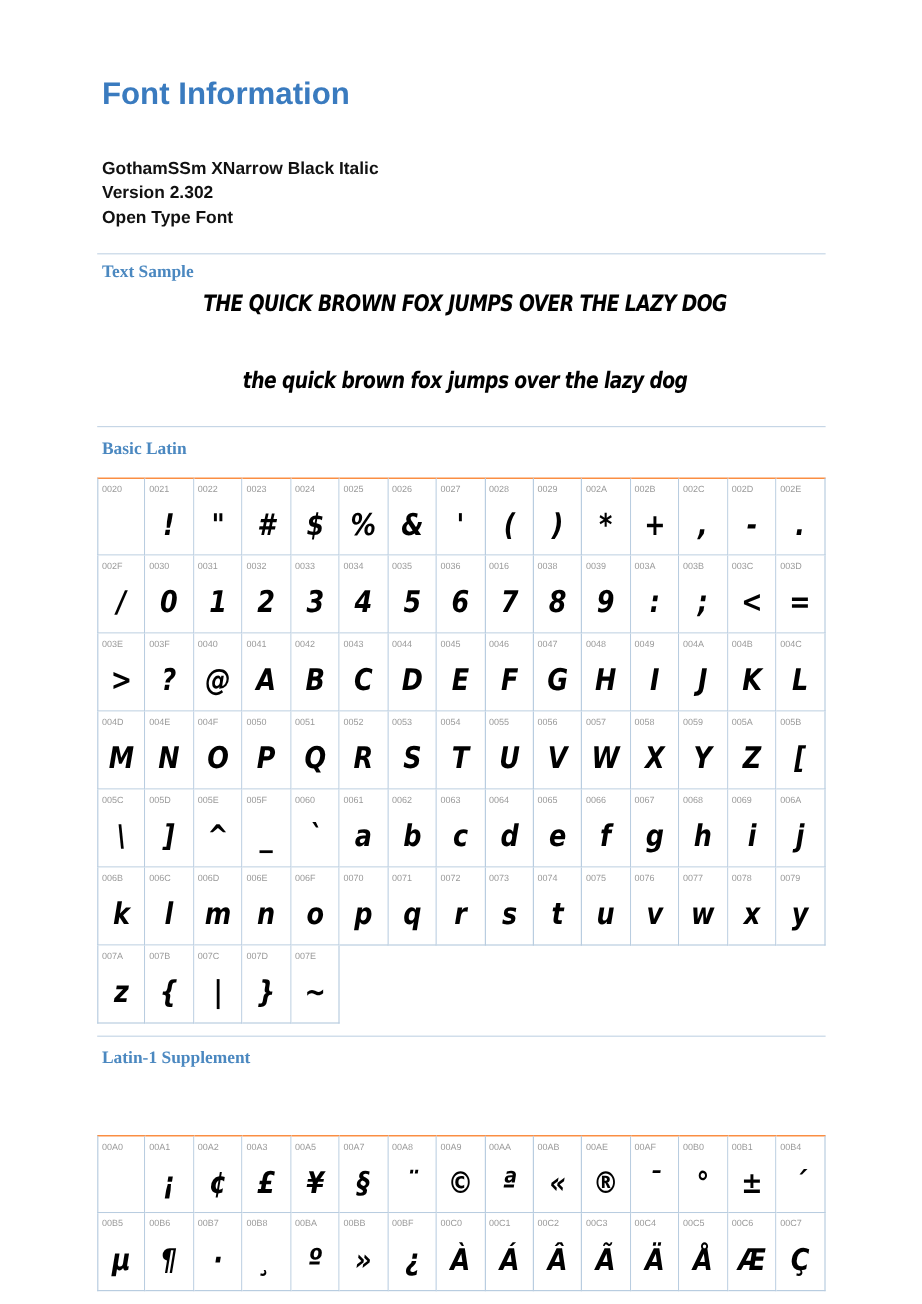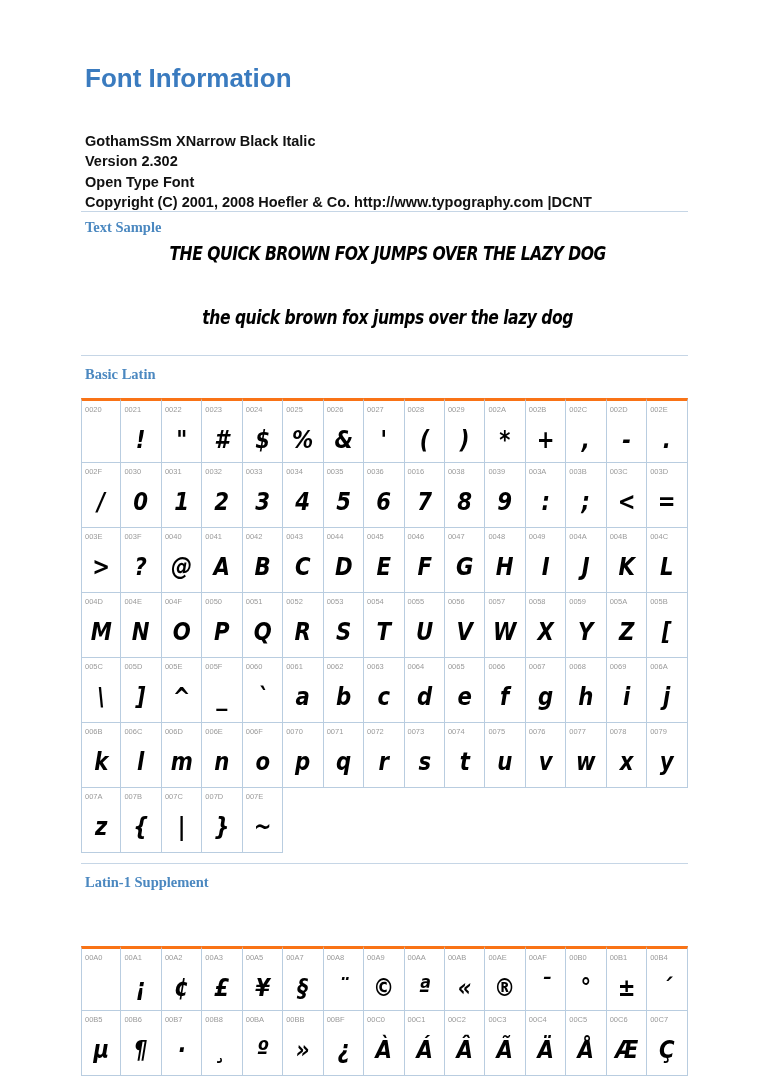--- a/index.html
+++ b/index.html
@@ -14,37 +14,36 @@
   .sep { position: absolute; left: 81px; width: 607px; height: 1px; background: #c6d6e6; }
   .section-h { position: absolute; left: 85px; font-size: 14.5px; font-weight: bold; color: #4b88c0; font-family: Liberation Serif, serif; }
   .sample { position: absolute; left: 0; width: 768px; text-align: center;
             font-family: "DejaVu Sans", sans-serif; font-weight: bold; font-style: italic;
             color: #000; letter-spacing: -0.6px; transform: scaleX(0.82); transform-origin: 404px 0; }
   .grid { position: absolute; left: 81px; display: grid;
           grid-template-columns: repeat(15, 40.45px); grid-auto-rows: 65px; }
   .cell { box-sizing: border-box; border-right: 1px solid #b9cde0; border-bottom: 1px solid #b9cde0;
           position: relative; background: #fff; }
   .cell.first-col { border-left: 1px solid #b9cde0; }
-  .cell.first-row { border-top: 3px solid #f97316; }
+  .cell.first-row { border-top: 1px solid #f97316; }
   .code { position: absolute; left: 3px; top: 4px; font-size: 7.5px; color: #9a9a9a;
           font-family: "Liberation Sans", sans-serif; }
   .glyph { position: absolute; left: 0; right: 0; top: 22px; text-align: center;
            font-family: "DejaVu Sans", sans-serif; font-weight: bold; font-style: italic;
            font-size: 25px; line-height: 34px; color: #000; transform: scaleX(0.85); }
 </style>
 </head>
 <body>
 
 <div class="page">
   <div class="title">Font Information</div>
   <div class="info">
     <div>GothamSSm XNarrow Black Italic</div>
     <div>Version 2.302</div>
     <div>Open Type Font</div>
-    <div>Copyright (C) 2001, 2008 Hoefler &amp; Co. http://www.typography.com |DCNT</div>
   </div>
 
   <div class="sep" style="top:211px"></div>
   <div class="section-h" style="top:219px">Text Sample</div>
   <div class="sample" style="top:242px; font-size:19px;">THE QUICK BROWN FOX JUMPS OVER THE LAZY DOG</div>
   <div class="sample" style="top:306px; font-size:19px;">the quick brown fox jumps over the lazy dog</div>
 
   <div class="sep" style="top:355px"></div>
   <div class="section-h" style="top:366px">Basic Latin</div>
   <div class="grid" style="top:398px" id="grid-0">

